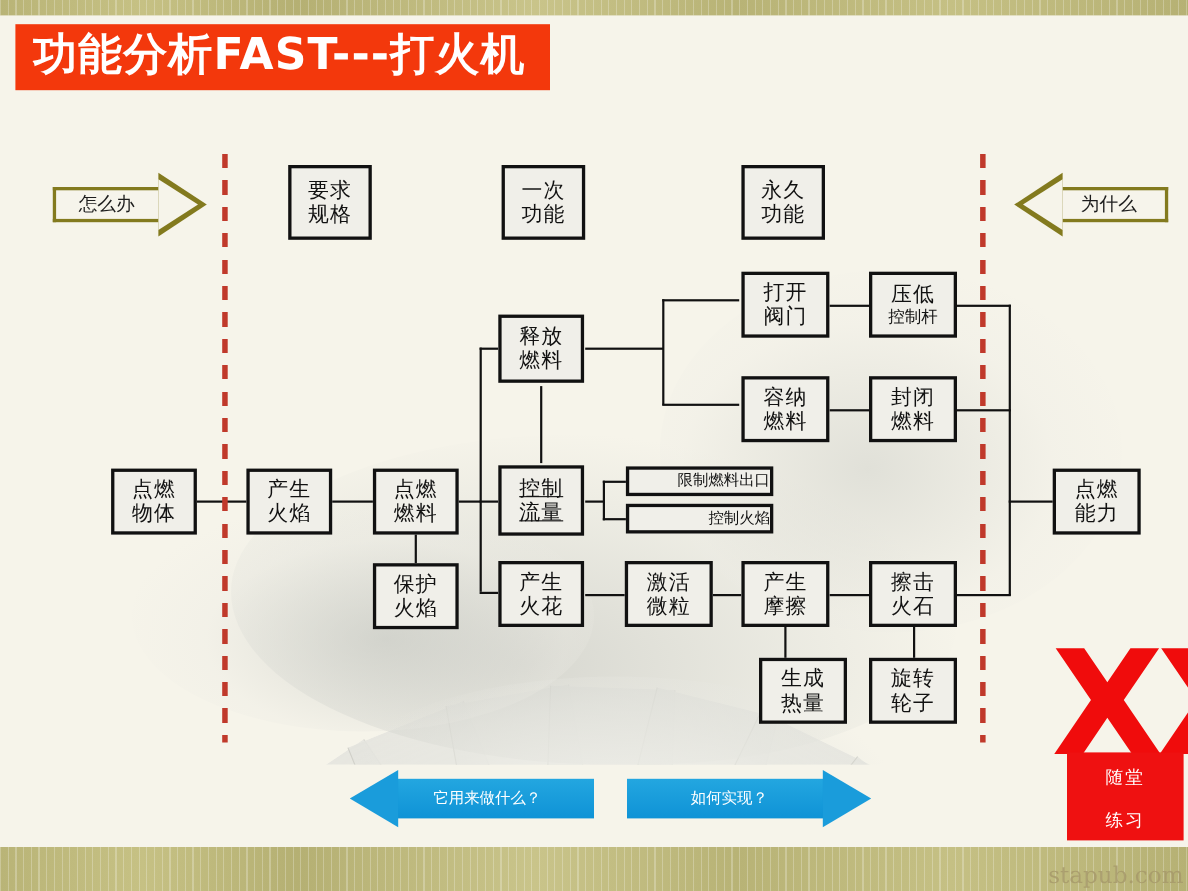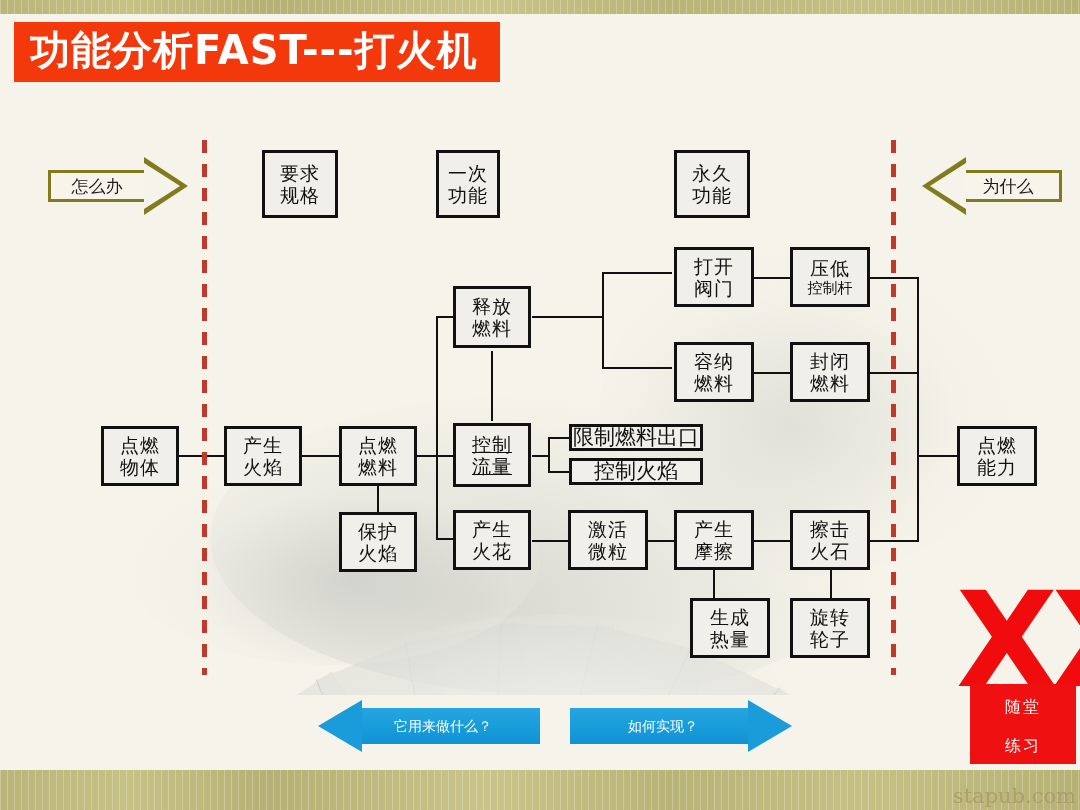--- a/index.html
+++ b/index.html
@@ -94,21 +94,21 @@
   #arrow-how2 .lbl{left:0;width:186px;}
 
   
   .node{position:absolute;z-index:5;box-sizing:border-box;
     border:3px solid #111;background:#f0efe9;
     display:flex;align-items:center;justify-content:center;text-align:center;
     font-family:"DejaVu Sans","Liberation Sans",sans-serif;
     font-size:19px;line-height:22px;color:#111;letter-spacing:1px;}
   .node.hdr{border-width:3px;}
   .node .two{display:block;}
-  .node.small{font-size:21px;letter-spacing:0;line-height:19px;}
+  .node.small{font-size:14px;letter-spacing:0;line-height:19px;justify-content:flex-end;}
   .node .sub{display:block;font-size:15px;line-height:18px;letter-spacing:0;}
 
   
   .ln{position:absolute;background:#111;z-index:3;}
   .ln.h{height:2px;}
   .ln.v{width:2px;}
 
   
   #logo{position:absolute;right:0;bottom:40px;z-index:6;width:120px;height:190px;}
   #logo .xx{position:absolute;left:-4px;top:0;font-family:"DejaVu Sans","Liberation Sans",sans-serif;
@@ -164,21 +164,21 @@
       <div class="head"></div>
     <div class="lbl">为什么</div>
   </div>
 
   <div class="node hdr" style="left:224px;top:150px;width:76px;height:68px;margin-left:38px;">
     <span>
         <span class="two">要求</span>
         <span class="two">规格</span>
       </span>
   </div>
-  <div class="node hdr" style="left:436px;top:150px;width:64px;height:68px;">
+  <div class="node hdr" style="left:456px;top:150px;width:76px;height:68px;">
     <span>
         <span class="two">一次</span>
         <span class="two">功能</span>
       </span>
   </div>
   <div class="node hdr" style="left:674px;top:150px;width:76px;height:68px;">
     <span>
         <span class="two">永久</span>
         <span class="two">功能</span>
       </span>

